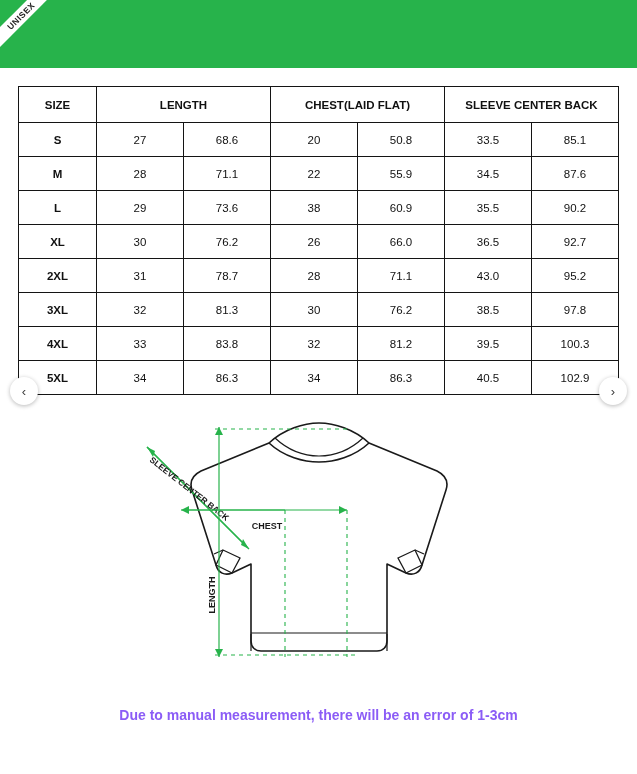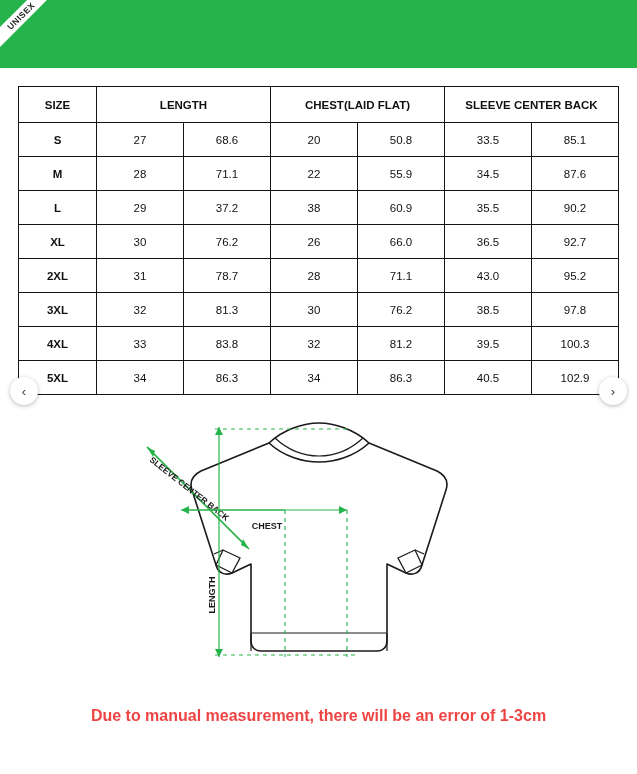--- a/index.html
+++ b/index.html
@@ -106,22 +106,22 @@
   .diagram {
     position: relative;
     width: 100%;
     height: 300px;
     margin-top: 10px;
   }
   .diagram svg { display: block; margin: 0 auto; }
 
   .note {
     text-align: center;
-    color: #ef4444;
-    font-size: 16px;
+    color: #8b5cf6;
+    font-size: 14px;
     font-weight: bold;
     margin-top: 2px;
   }
   .footer-space { height: 14px; }
 </style>
 </head>
 <body>
 
 <div id="page">
 
@@ -170,21 +170,21 @@
           <td>28</td>
           <td>71.1</td>
           <td>22</td>
           <td>55.9</td>
           <td>34.5</td>
           <td>87.6</td>
         </tr>
         <tr>
           <td class="rowhead">L</td>
           <td>29</td>
-          <td>37.2</td>
+          <td>73.6</td>
           <td>38</td>
           <td>60.9</td>
           <td>35.5</td>
           <td>90.2</td>
         </tr>
         <tr>
           <td class="rowhead">XL</td>
           <td>30</td>
           <td>76.2</td>
           <td>26</td>

